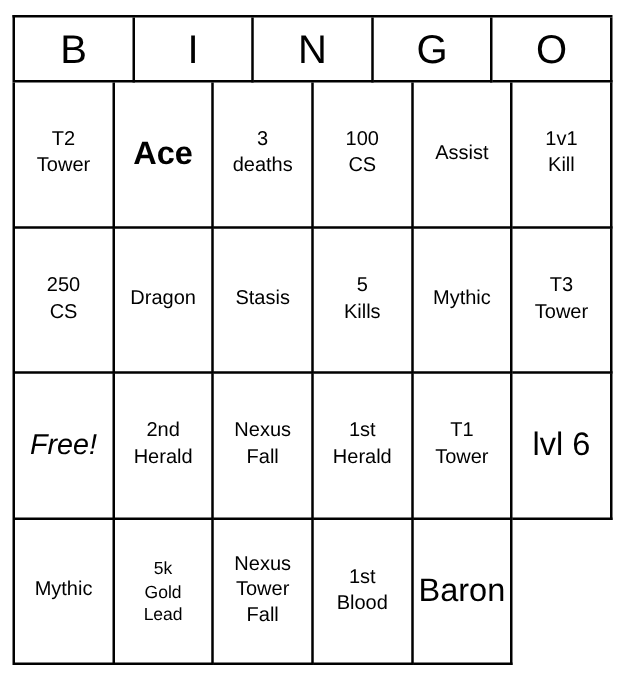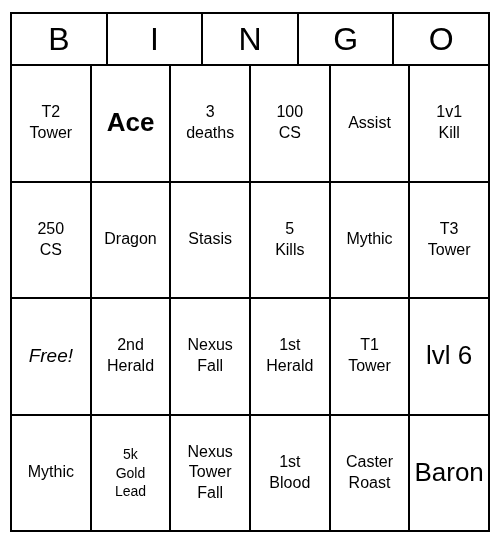--- a/index.html
+++ b/index.html
@@ -74,26 +74,25 @@
       <div class="bingo-cell">3<br>deaths</div>
       <div class="bingo-cell">100<br>CS</div>
       <div class="bingo-cell">Assist</div>
       <div class="bingo-cell">1v1<br>Kill</div>
       <div class="bingo-cell">250<br>CS</div>
       <div class="bingo-cell">Dragon</div>
       <div class="bingo-cell">Stasis</div>
       <div class="bingo-cell">5<br>Kills</div>
       <div class="bingo-cell">Mythic</div>
       <div class="bingo-cell">T3<br>Tower</div>
-      <div class="bingo-cell" style="font-size: 19px; font-style: italic;">Free!</div>
+      <div class="bingo-cell" style="font-size: 23px; font-style: italic;">Free!</div>
       <div class="bingo-cell">2nd<br>Herald</div>
       <div class="bingo-cell">Nexus<br>Fall</div>
       <div class="bingo-cell">1st<br>Herald</div>
       <div class="bingo-cell">T1<br>Tower</div>
       <div class="bingo-cell" style="font-size: 26px;">lvl 6</div>
       <div class="bingo-cell">Mythic</div>
       <div class="bingo-cell" style="font-size: 14px;">5k<br>Gold<br>Lead</div>
       <div class="bingo-cell">Nexus<br>Tower<br>Fall</div>
       <div class="bingo-cell">1st<br>Blood</div>
-      <div class="bingo-cell">Caster<br>Roast</div>
       <div class="bingo-cell" style="font-size: 26px;">Baron</div>
     </div>
 </div>
 
 </body></html>

